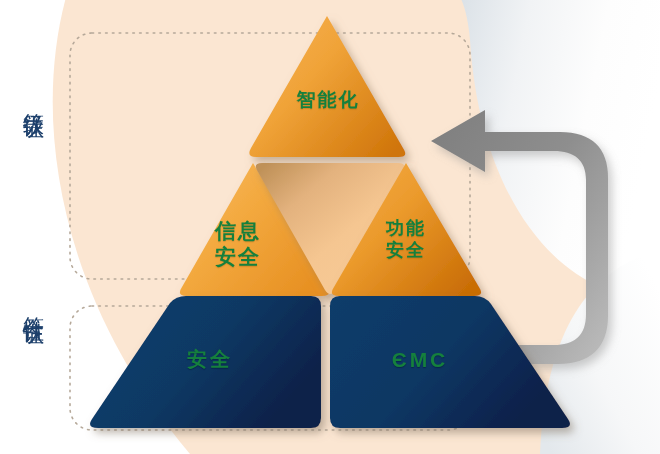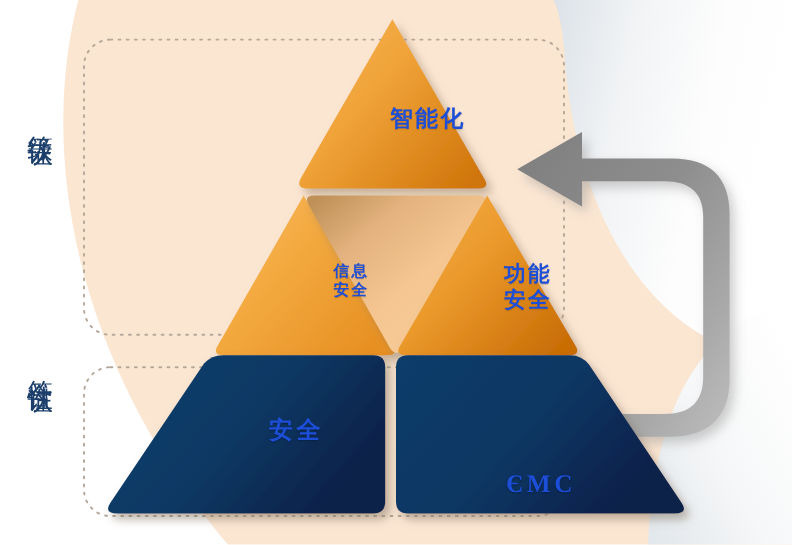--- a/index.html
+++ b/index.html
@@ -43,38 +43,37 @@
     left: 22px;
     top: 96px;
   }
   #label-compliance {
     left: 22px;
     top: 300px;
   }
   
   .shape-text {
     position: absolute;
-    color: #1d4ed8;
+    color: #15803d;
     font-weight: bold;
-    text-align: right;
+    text-align: center;
     line-height: 1.22;
     white-space: pre-line;
     user-select: none;
     text-shadow: 0 1px 1px rgba(120,70,10,0.25);
     pointer-events: none;
-    font-family: Liberation Serif, serif;
   }
   .t-top      { left: 268px; top:  88px; width: 120px; font-size: 19px; letter-spacing: 2px; }
   .t-middle   { left: 268px; top: 190px; width: 120px; font-size: 17px; letter-spacing: 2px; }
-  .t-left     { left: 200px; top: 218px; width: 108px; font-size: 13px; letter-spacing: 2px; }
+  .t-left     { left: 184px; top: 218px; width: 108px; font-size: 21px; letter-spacing: 2px; }
   .t-right    { left: 352px; top: 218px; width: 108px; font-size: 18px; letter-spacing: 2px; }
   .t-base-l   { left: 150px; top: 347px; width: 120px; font-size: 20px; letter-spacing: 3px;
                 text-shadow: 0 1px 1px rgba(0,20,50,0.45); }
   .t-base-r   { left: 360px; top: 347px; width: 120px; font-size: 21px; letter-spacing: 3px;
-                text-shadow: 0 1px 1px rgba(0,20,50,0.45); margin-top: 44px; }
+                text-shadow: 0 1px 1px rgba(0,20,50,0.45); }
   .hit {
     position: absolute;
     background: transparent;
   }
 </style>
 </head>
 <body>
 
 <div id="stage">
 

